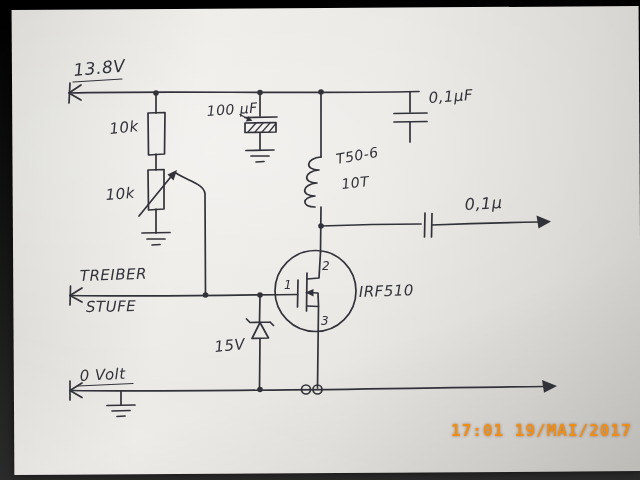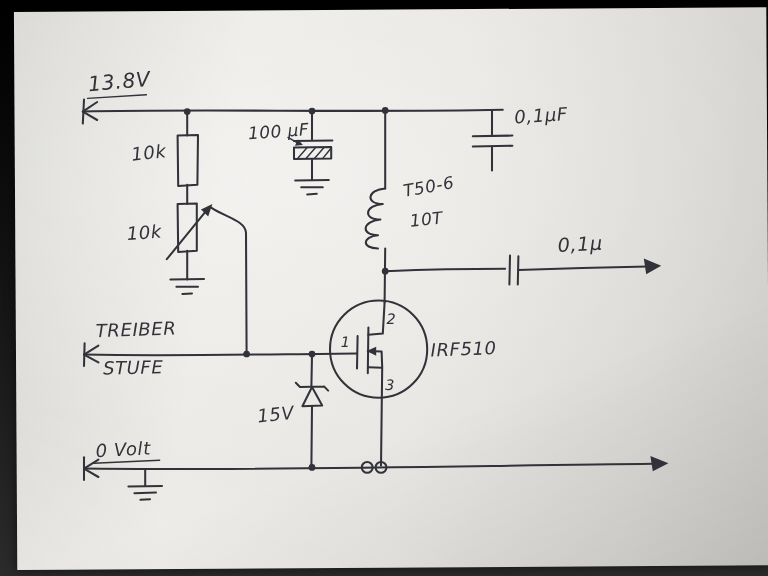--- a/index.html
+++ b/index.html
@@ -140,13 +140,14 @@
       <path class="ink" d="M 121 391 L 121 405"></path>
       <path class="ink" d="M 107 405.5 L 135 405 M 112 411 L 130 410.5 M 117 416.5 L 125 416"></path>
       <circle class="ink-fill" cx="260" cy="389.5" r="2.8"></circle>
       <circle class="ink" cx="306" cy="389.5" r="4.5"></circle>
       <circle class="ink" cx="317.5" cy="389.5" r="4.5"></circle>
       <text class="hw" x="80" y="381" font-size="15" transform="rotate(-3 80 381)">0 Volt</text>
       <path class="ink thin" d="M 78 386 L 133 383.5"></path>
     </g>
   </svg>
 
+  <div class="timestamp">17:01 19/MAI/2017</div>
 </div>
 
 </body></html>

